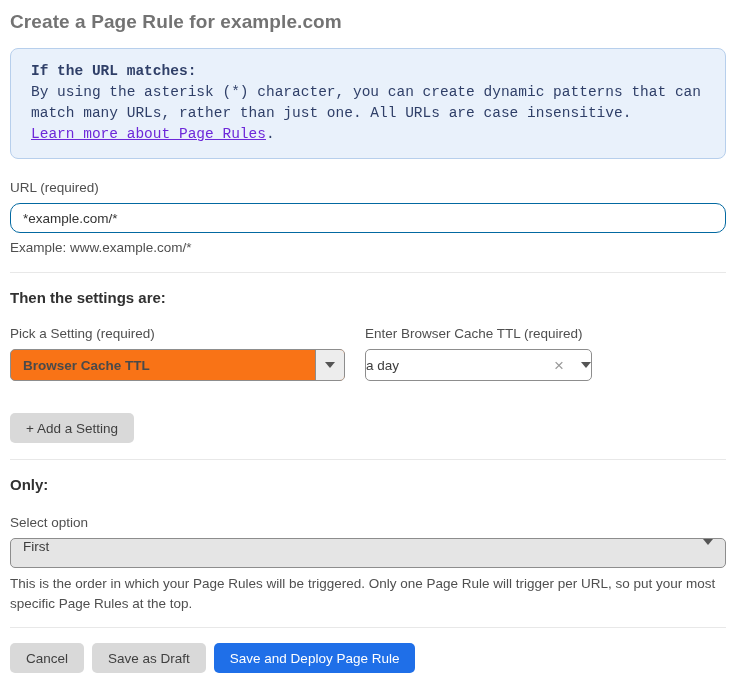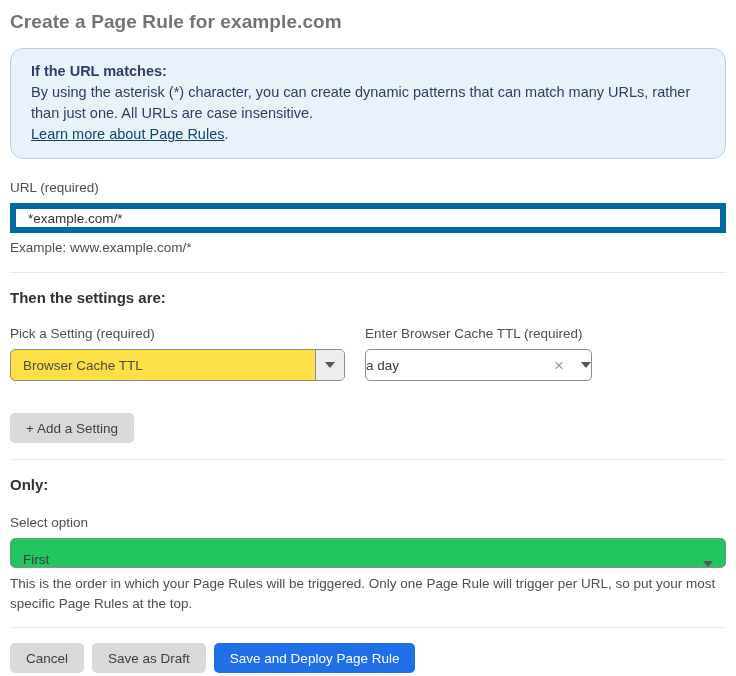--- a/index.html
+++ b/index.html
@@ -17,44 +17,45 @@
     font-weight: 700;
     color: #737373;
     margin: 0;
     line-height: 23px;
     letter-spacing: 0.1px;
   }
   .info-box {
     margin-top: 15px;
     background: #e9f1fb;
     border: 1px solid #b7cfec;
-    border-radius: 13px;
+    border-radius: 8px;
     padding: 12px 20px 13px 20px;
     color: #2f3f68;
     font-size: 14.5px;
     line-height: 21px;
+    font-family: Liberation Mono, monospace;
   }
   .info-box .info-heading { font-weight: 700; }
   .info-box a.info-link {
-    color: #0c4a6e;
+    color: #6d28d9;
     text-decoration: underline;
     cursor: pointer;
   }
   .field-label {
     font-size: 13.5px;
     color: #4f4f4f;
     line-height: 16px;
   }
   .mt-url-label { margin-top: 21px; }
   .text-input {
     margin-top: 7px;
     width: 716px;
     height: 30px;
-    border: 6px solid #0369a1;
-    border-radius: 0;
+    border: 1px solid #0369a1;
+    border-radius: 10px;
     padding: 0 12px;
     font-size: 13.5px;
     font-family: "Liberation Sans", sans-serif;
     color: #333333;
     background: #ffffff;
     outline: none;
     display: block;
   }
   .helper-text {
     margin-top: 7px;
@@ -82,25 +83,26 @@
   .settings-controls {
     margin-top: 7px;
     display: flex;
     align-items: flex-start;
   }
   .select-split {
     width: 335px;
     height: 32px;
     border: 1px solid #8d8d8d;
     border-radius: 5px;
-    background: #fde047;
+    background: #f97316;
     display: flex;
     align-items: stretch;
     cursor: pointer;
     overflow: hidden;
+    font-weight: bold;
   }
   .select-split .select-value {
     flex: 1;
     display: flex;
     align-items: center;
     padding: 0 12px;
     font-size: 13.5px;
     color: #4a4a4a;
   }
   .select-split .select-arrow-seg {
@@ -162,23 +164,23 @@
     background: #1f6fe8;
     color: #ffffff;
   }
   .add-setting-btn { margin-top: 32px; }
   .select-full {
     margin-top: 7px;
     width: 716px;
     height: 30px;
     border: 1px solid #8d8d8d;
     border-radius: 5px;
-    background: #22c55e;
-    display: flex;
-    align-items: flex-end;
+    background: #e5e5e5;
+    display: flex;
+    align-items: flex-start;
     padding: 0 12px;
     cursor: pointer;
   }
   .select-full .select-value {
     flex: 1;
     font-size: 13.5px;
     color: #3d3d3d;
   }
   .order-helper {
     margin-top: 6px;

